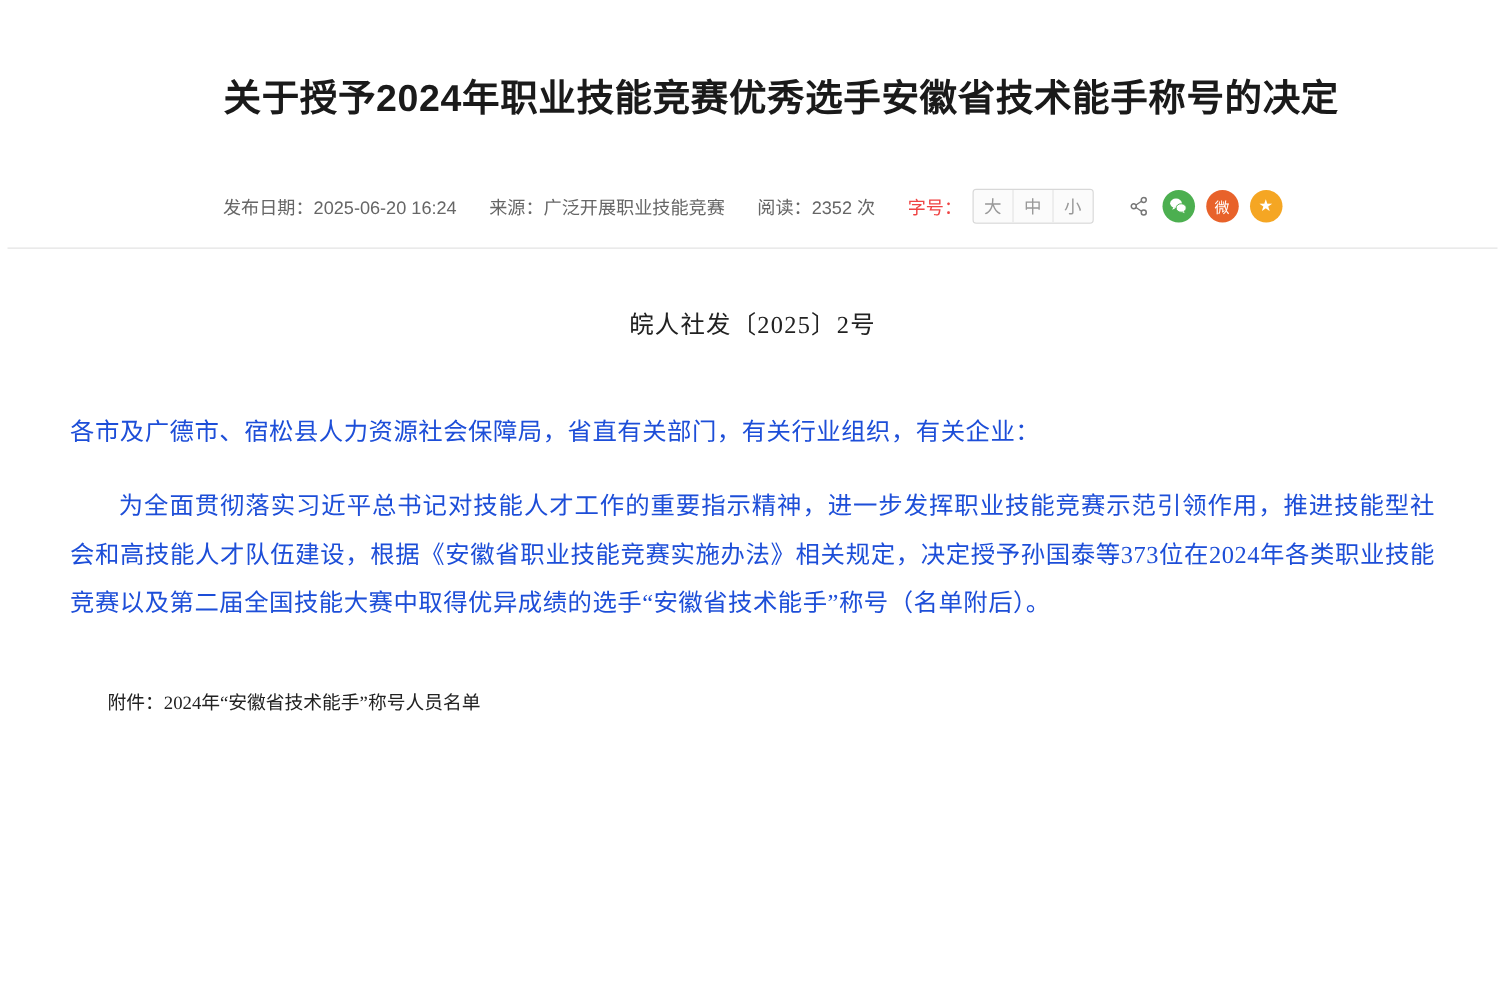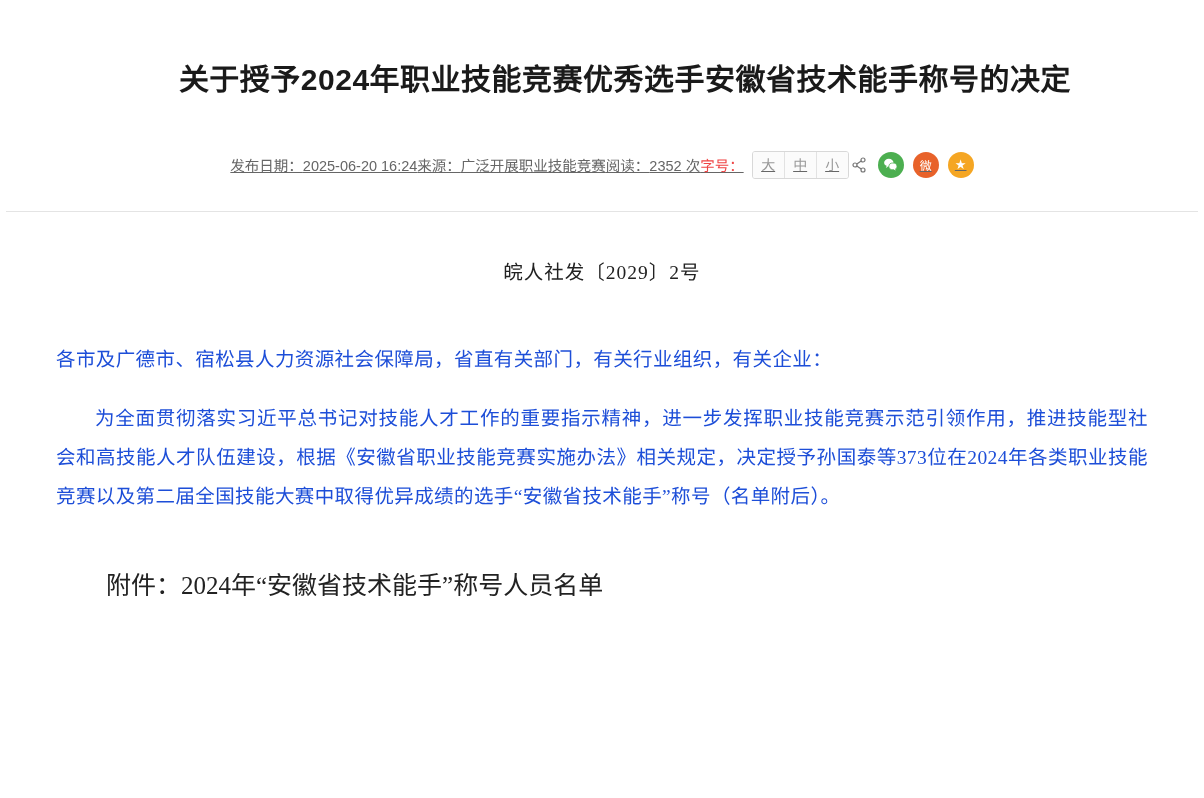--- a/index.html
+++ b/index.html
@@ -31,27 +31,27 @@
     line-height: 1.35;
     color: #1a1a1a;
     padding: 40px 60px 0 60px;
     letter-spacing: 0.5px;
     margin-left: 46px;
   }
   .meta-bar {
     display: flex;
     align-items: center;
     justify-content: center;
+    gap: 26px;
     font-family: "Liberation Sans", "DejaVu Sans", sans-serif;
     font-size: 14.5px;
     color: #666666;
-    padding: 30px 0 32px 0;
+    padding: 30px 0 19px 0;
     border-bottom: 1px solid #e4e4e4;
     margin: 0 6px;
-    text-decoration: underline;
   }
   .meta-item {
     white-space: nowrap;
   }
   .fontsize-group {
     display: flex;
     align-items: center;
     gap: 8px;
   }
   .fontsize-label {
@@ -117,21 +117,21 @@
     text-justify: inter-ideograph;
     letter-spacing: 0.4px;
   }
   .p-salutation {
     padding-top: 36px;
   }
   .p-indent {
     text-indent: 2em;
   }
   .attachment-line {
-    font-size: 25px;
+    font-size: 15px;
     line-height: 2.0;
     text-indent: 2em;
     padding-top: 26px;
     color: #222222;
   }
 </style>
 </head>
 <body>
 
 <div class="page">
@@ -175,21 +175,21 @@
           <ellipse cx="10.6" cy="10" rx="4.3" ry="3.6" fill="#ffffff" stroke="#4caf50" stroke-width="0.8"></ellipse>
           <polygon points="12.6,12.6 13.6,14.4 11.4,13.4" fill="#ffffff"></polygon>
         </svg>
       </span>
       <span class="share-icon" style="background:#e8622a;font-size:12px;">微</span>
       <span class="share-icon" style="background:#f5a623;font-size:13px;">★</span>
     </span>
   </div>
 
   <div class="article">
-    <div class="doc-number">皖人社发〔2029〕2号</div>
+    <div class="doc-number">皖人社发〔2025〕2号</div>
 
     <p class="body-text p-salutation">各市及广德市、宿松县人力资源社会保障局，省直有关部门，有关行业组织，有关企业：</p>
     <p class="body-text p-indent">为全面贯彻落实习近平总书记对技能人才工作的重要指示精神，进一步发挥职业技能竞赛示范引领作用，推进技能型社会和高技能人才队伍建设，根据《安徽省职业技能竞赛实施办法》相关规定，决定授予孙国泰等373位在2024年各类职业技能竞赛以及第二届全国技能大赛中取得优异成绩的选手“安徽省技术能手”称号（名单附后）。</p>
 
     <div class="attachment-line">附件：2024年“安徽省技术能手”称号人员名单</div>
 
   </div>
 </div>
 
 </body></html>

